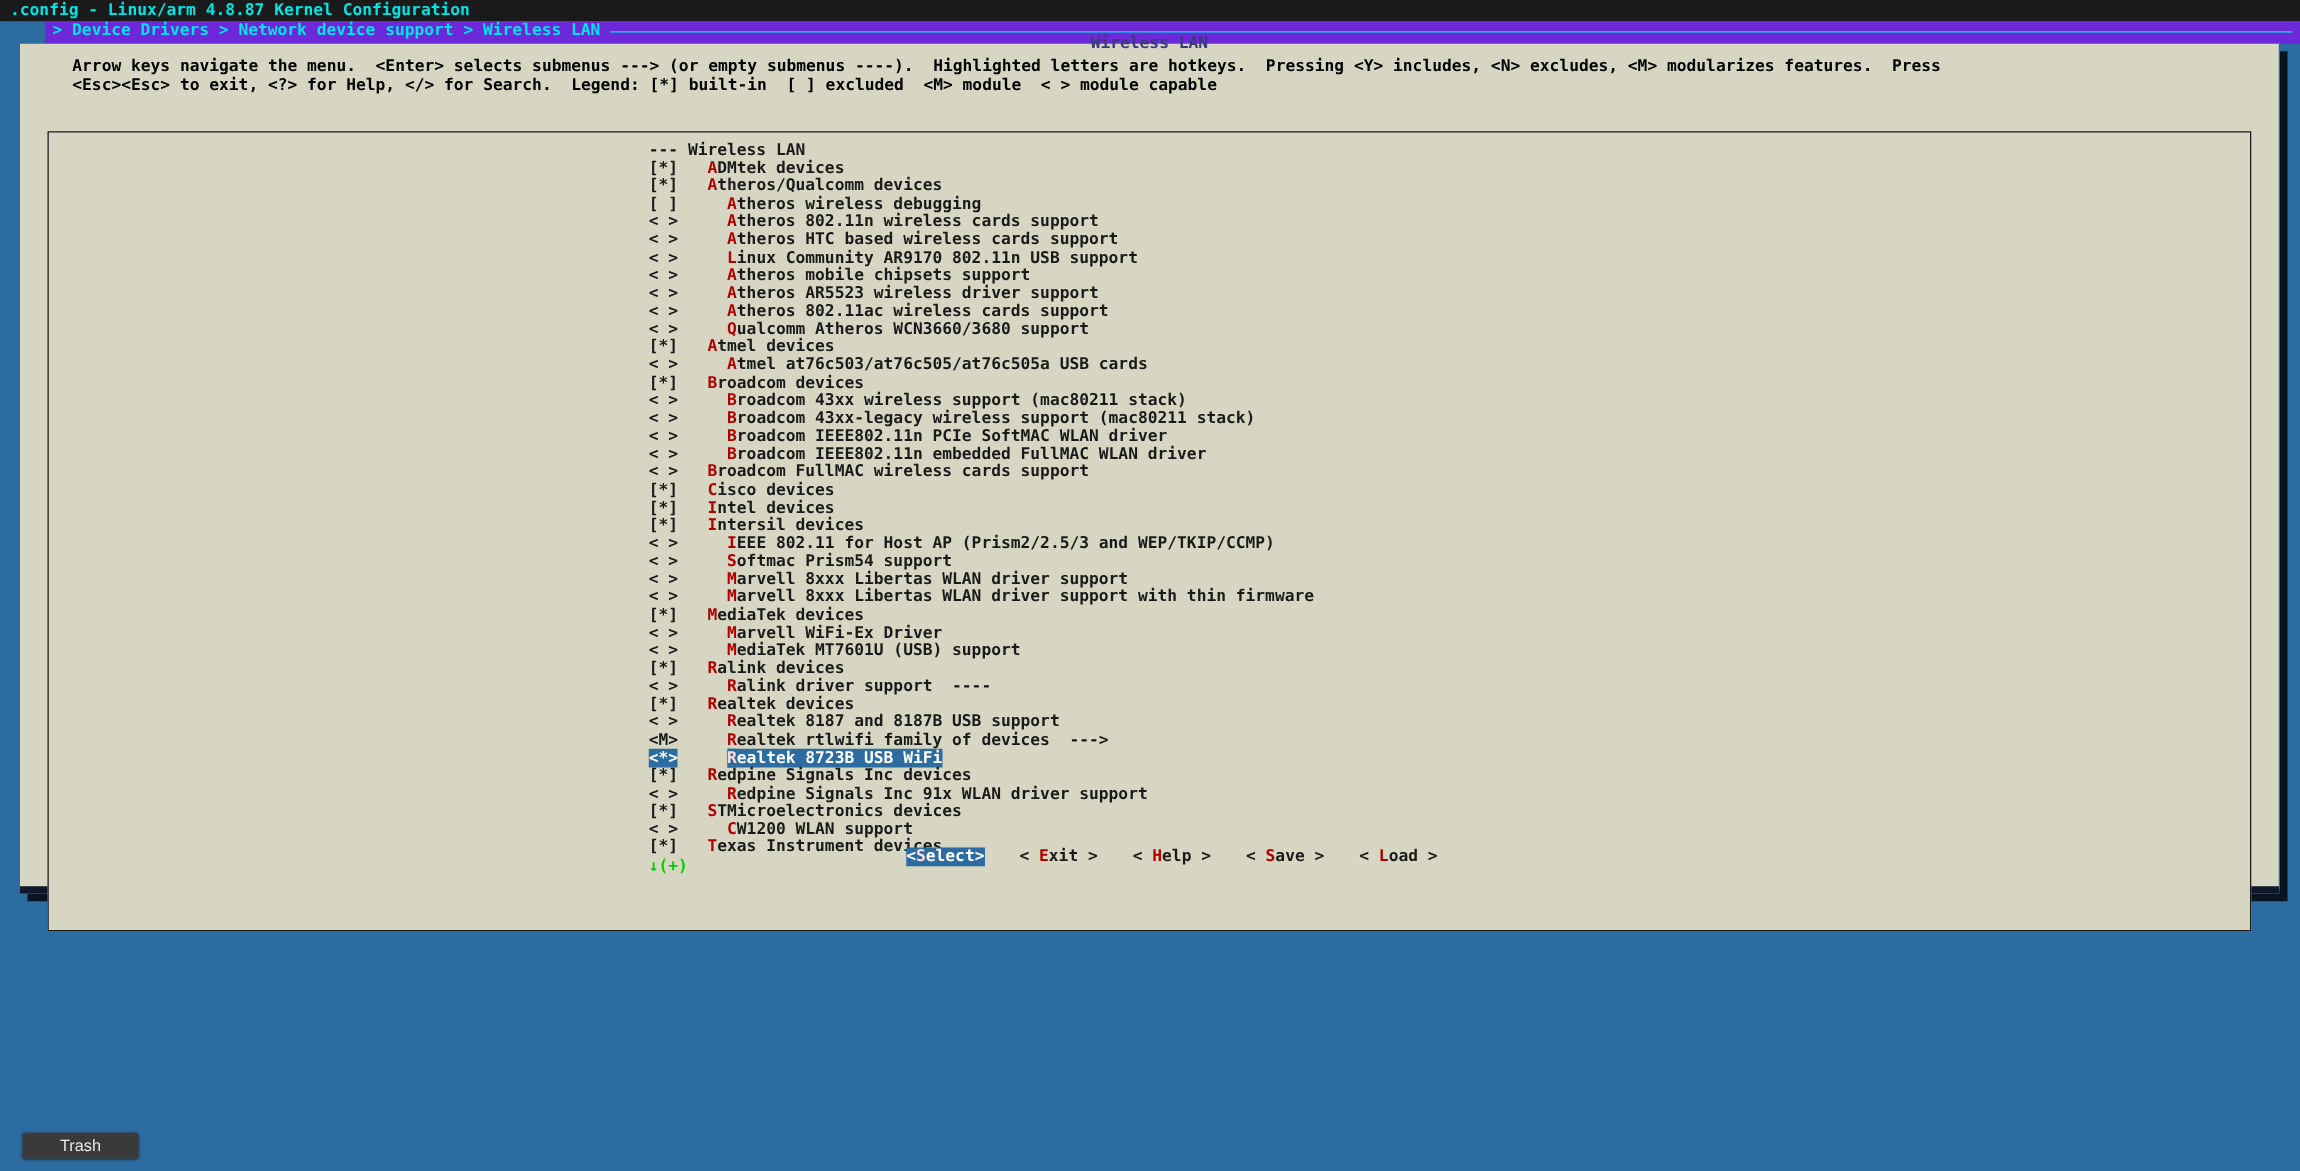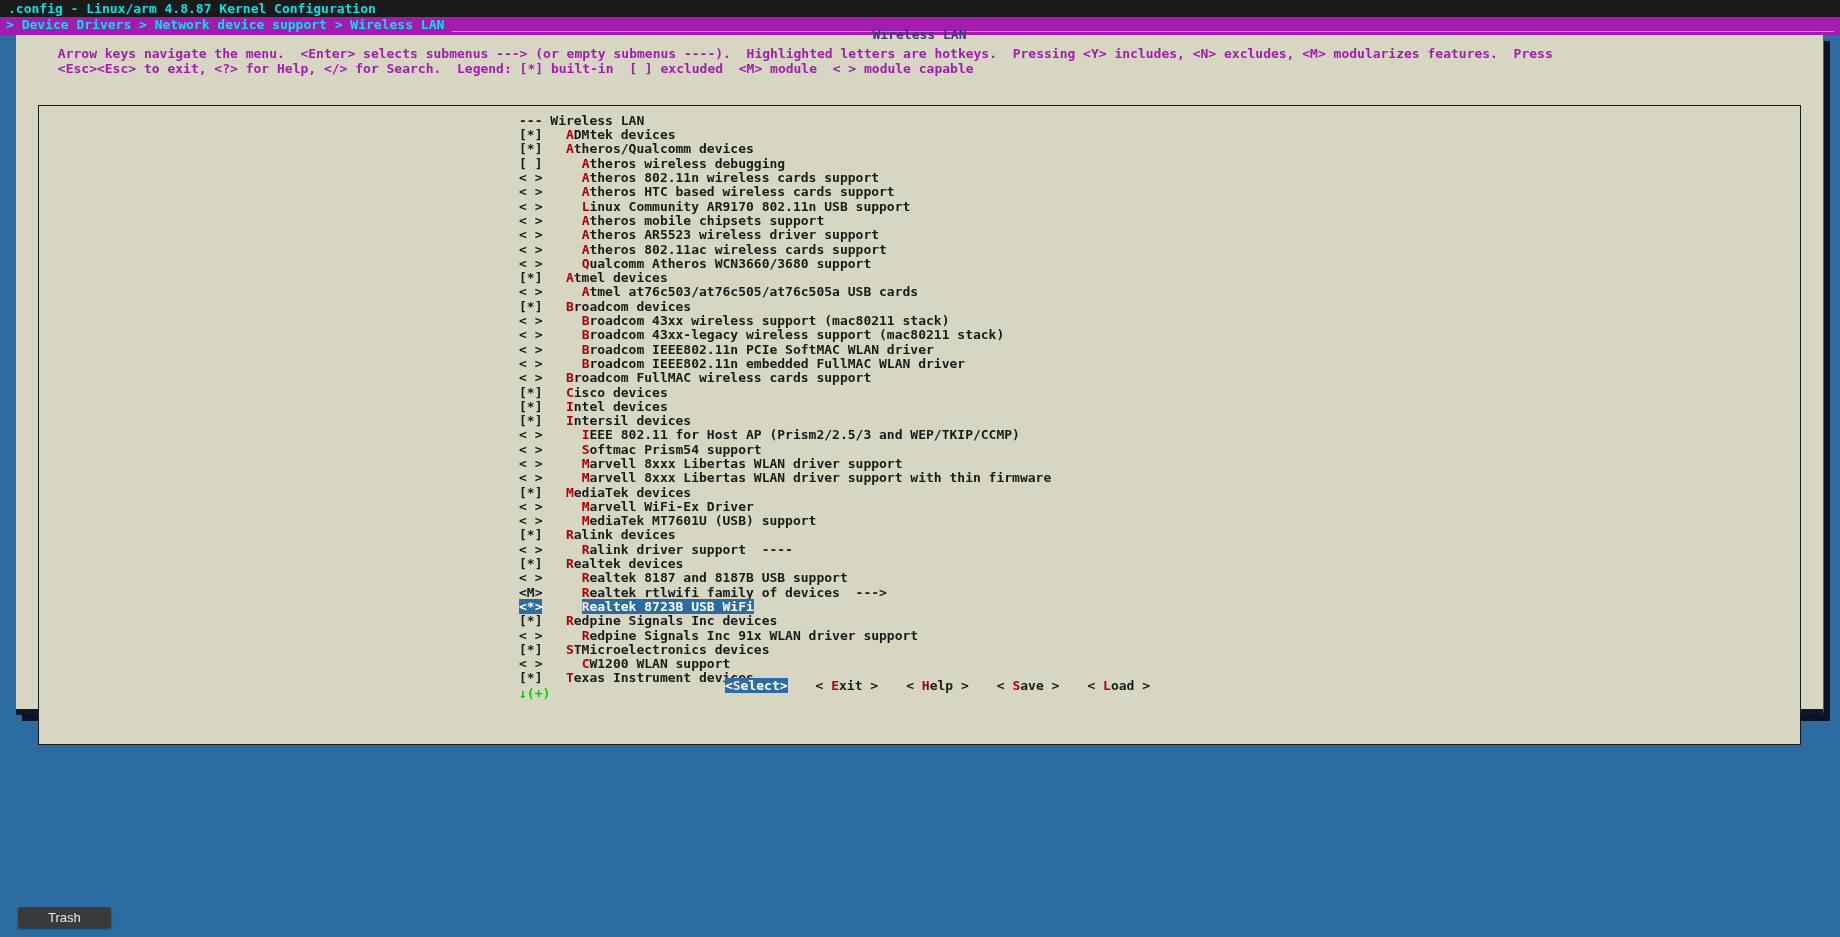--- a/index.html
+++ b/index.html
@@ -13,27 +13,28 @@
     font-weight: bold;
   }
   .titlebar {
     background: #1a1a1a;
     color: #00e5e5;
     padding: 1px 8px;
     font-weight: bold;
     font-size: 13px;
   }
   .breadcrumb-bar {
-    background: #a21caf;
+    background: #6d28d9;
     color: #00e5e5;
     padding: 0 6px 3px 6px;
     font-weight: bold;
     font-size: 13px;
     display: flex;
-    align-items: flex-end;
+    align-items: center;
+    margin-left: 36px;
   }
   .breadcrumb-bar .line {
     flex: 1;
     border-top: 1px solid #00e5e5;
     margin-left: 8px;
     margin-top: 2px;
   }
   .main-window {
     background: #d6d6c2;
     margin: 0 16px 0 16px;
@@ -47,21 +48,21 @@
     position: absolute;
     top: -8px;
     left: 50%;
     transform: translateX(-50%);
     color: #3a3a7a;
     font-weight: bold;
     background: transparent;
     z-index: 2;
   }
   .instructions {
-    color: #a21caf;
+    color: #000000;
     padding: 12px 34px 6px 34px;
     line-height: 1.15;
     font-weight: bold;
   }
   .instr-line { white-space: pre; }
   .config-panel {
     background: #d6d6c2;
     border: 1px solid #1a1a1a;
     margin: 22px 22px 0 22px;
     height: 640px;

